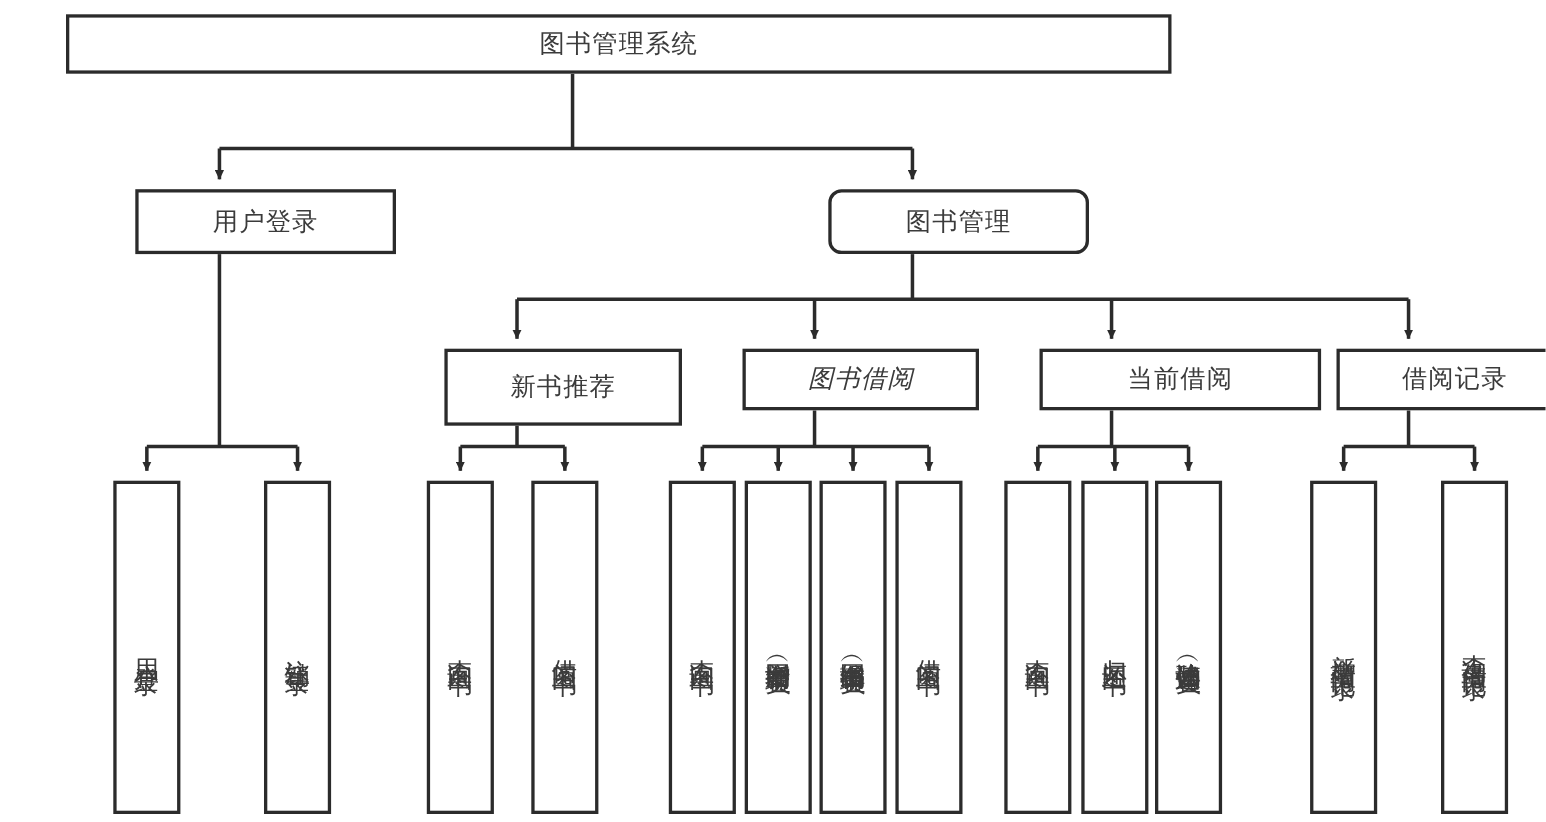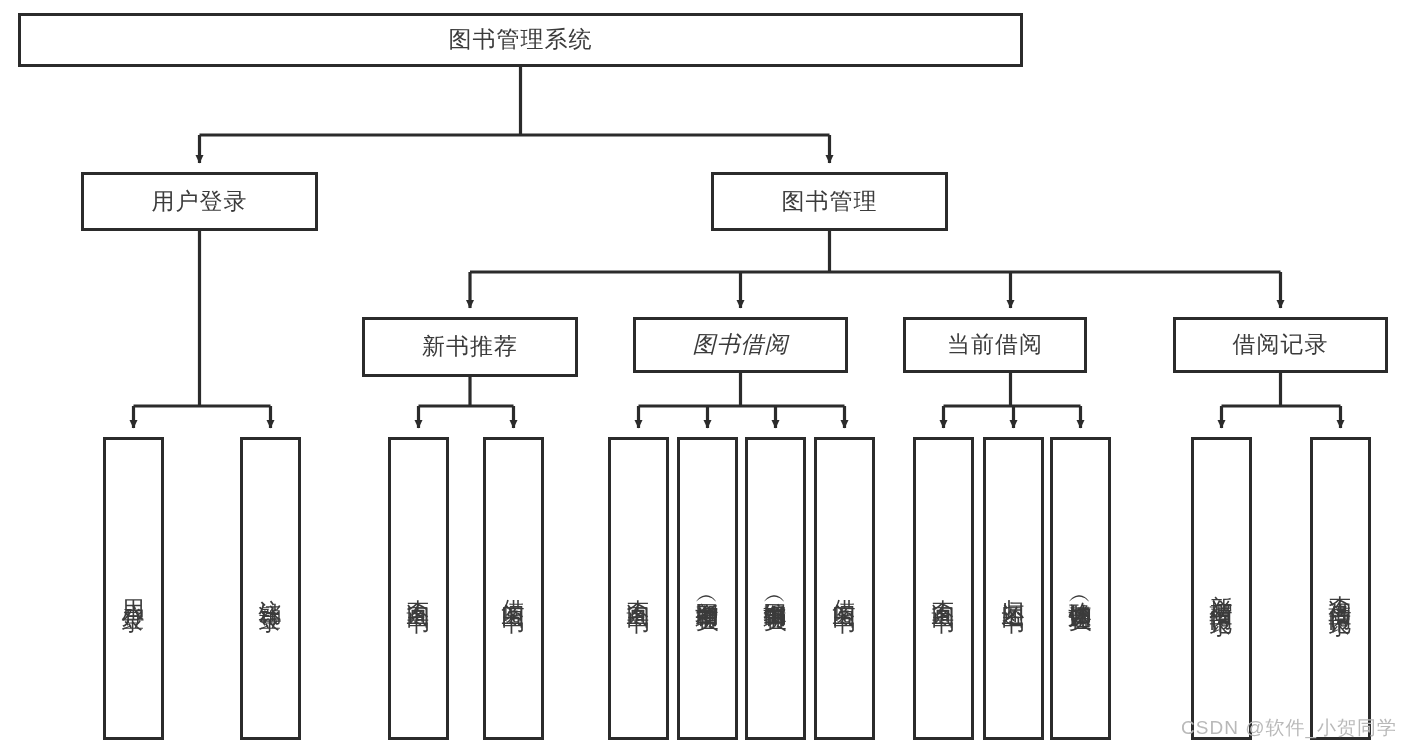--- a/index.html
+++ b/index.html
@@ -18,20 +18,21 @@
     display:flex;
     align-items:center;
     justify-content:center;
     color:#3b3b3b;
     z-index:3;
   }
   .node.h{
     font-size:23px;
     letter-spacing:1px;
     line-height:1.1;
+    margin-left:42px;
   }
   .node.v{
     writing-mode:vertical-rl;
     text-orientation:upright;
     font-size:23px;
     letter-spacing:4px;
     line-height:1.05;
     padding:4px 0;
   }
   .node.v.tight{letter-spacing:1px;}
@@ -94,30 +95,30 @@
       </g>
   </svg>
 
   <div id="node-layer">
       <div class="node h" style="left: 18px; top: 13px; width: 1005px; height: 54px;">
         <span>图书管理系统</span>
       </div>
       <div class="node h" style="left: 81px; top: 172px; width: 237px; height: 59px;">
         <span>用户登录</span>
       </div>
-      <div class="node h" style="left: 711px; top: 172px; width: 237px; height: 59px;">
+      <div class="node h" style="left: 711px; top: 172px; width: 237px; height: 59px; border-radius: 12px;">
         <span>图书管理</span>
       </div>
-      <div class="node h" style="left: 362px; top: 317px; width: 216px; height: 60px;">
+      <div class="node h" style="left: 362px; top: 317px; width: 216px; height: 70px;">
         <span>新书推荐</span>
       </div>
       <div class="node h" style="left: 633px; top: 317px; width: 215px; height: 56px; font-style: italic;">
         <span>图书借阅</span>
       </div>
-      <div class="node h" style="left: 903px; top: 317px; width: 184px; height: 56px;">
+      <div class="node h" style="left: 903px; top: 317px; width: 256px; height: 56px;">
         <span>当前借阅</span>
       </div>
       <div class="node h" style="left: 1173px; top: 317px; width: 215px; height: 56px; text-align: right;">
         <span>借阅记录</span>
       </div>
       <div class="node v" style="left: 103px; top: 437px; width: 61px; height: 303px;">
         <span>用户登录</span>
       </div>
       <div class="node v" style="left: 240px; top: 437px; width: 61px; height: 303px;">
         <span>注销登录</span>
@@ -150,14 +151,13 @@
         <span>确认归还（管理员）</span>
       </div>
       <div class="node v" style="left: 1191px; top: 437px; width: 61px; height: 303px;">
         <span>新增借阅记录</span>
       </div>
       <div class="node v" style="left: 1310px; top: 437px; width: 61px; height: 303px;">
         <span>查询借阅记录</span>
       </div>
     </div>
 
-  <div id="watermark">CSDN @软件_小贺同学</div>
 </div>
 
 </body></html>

